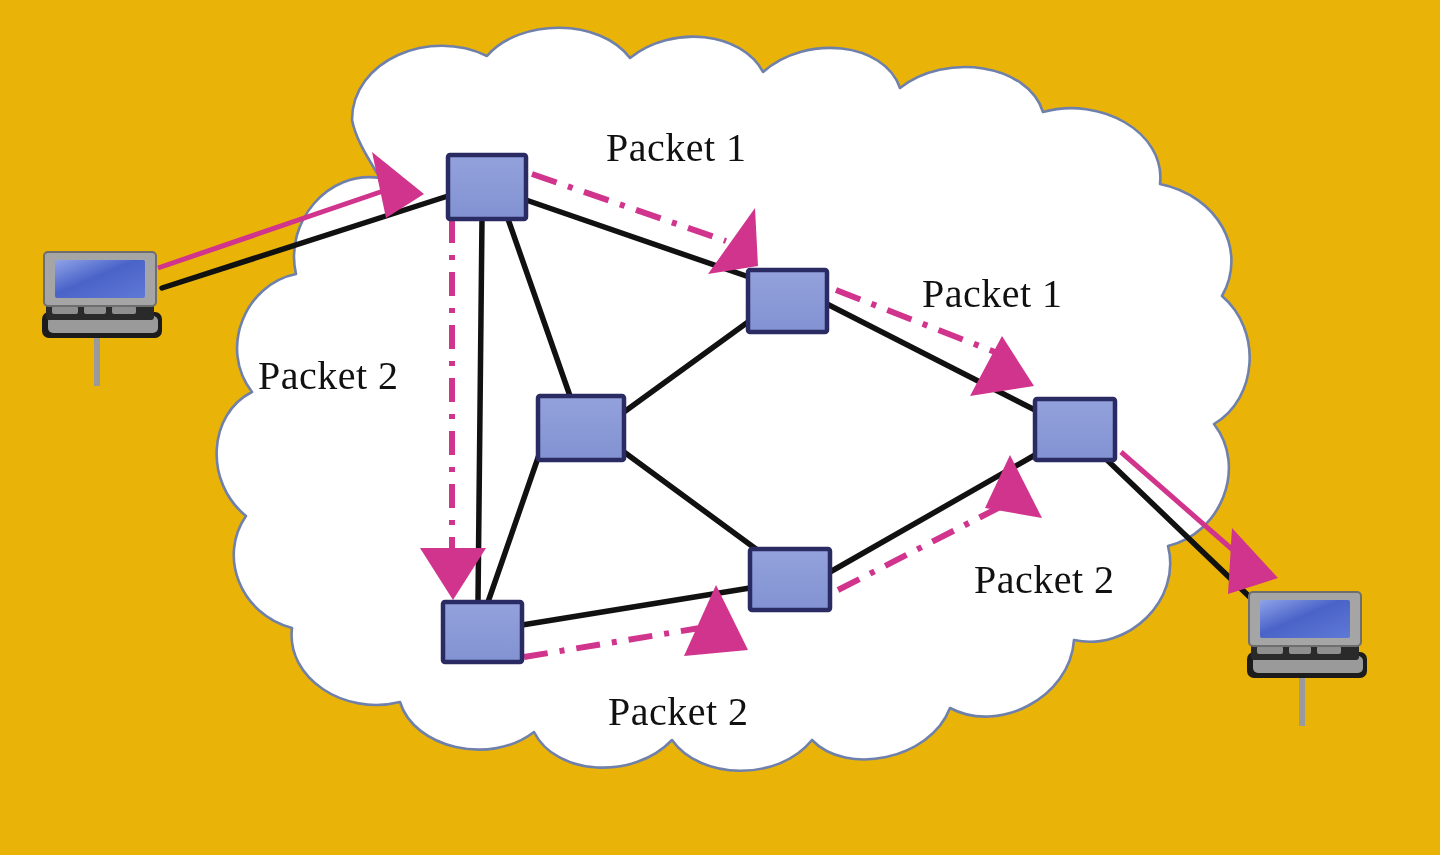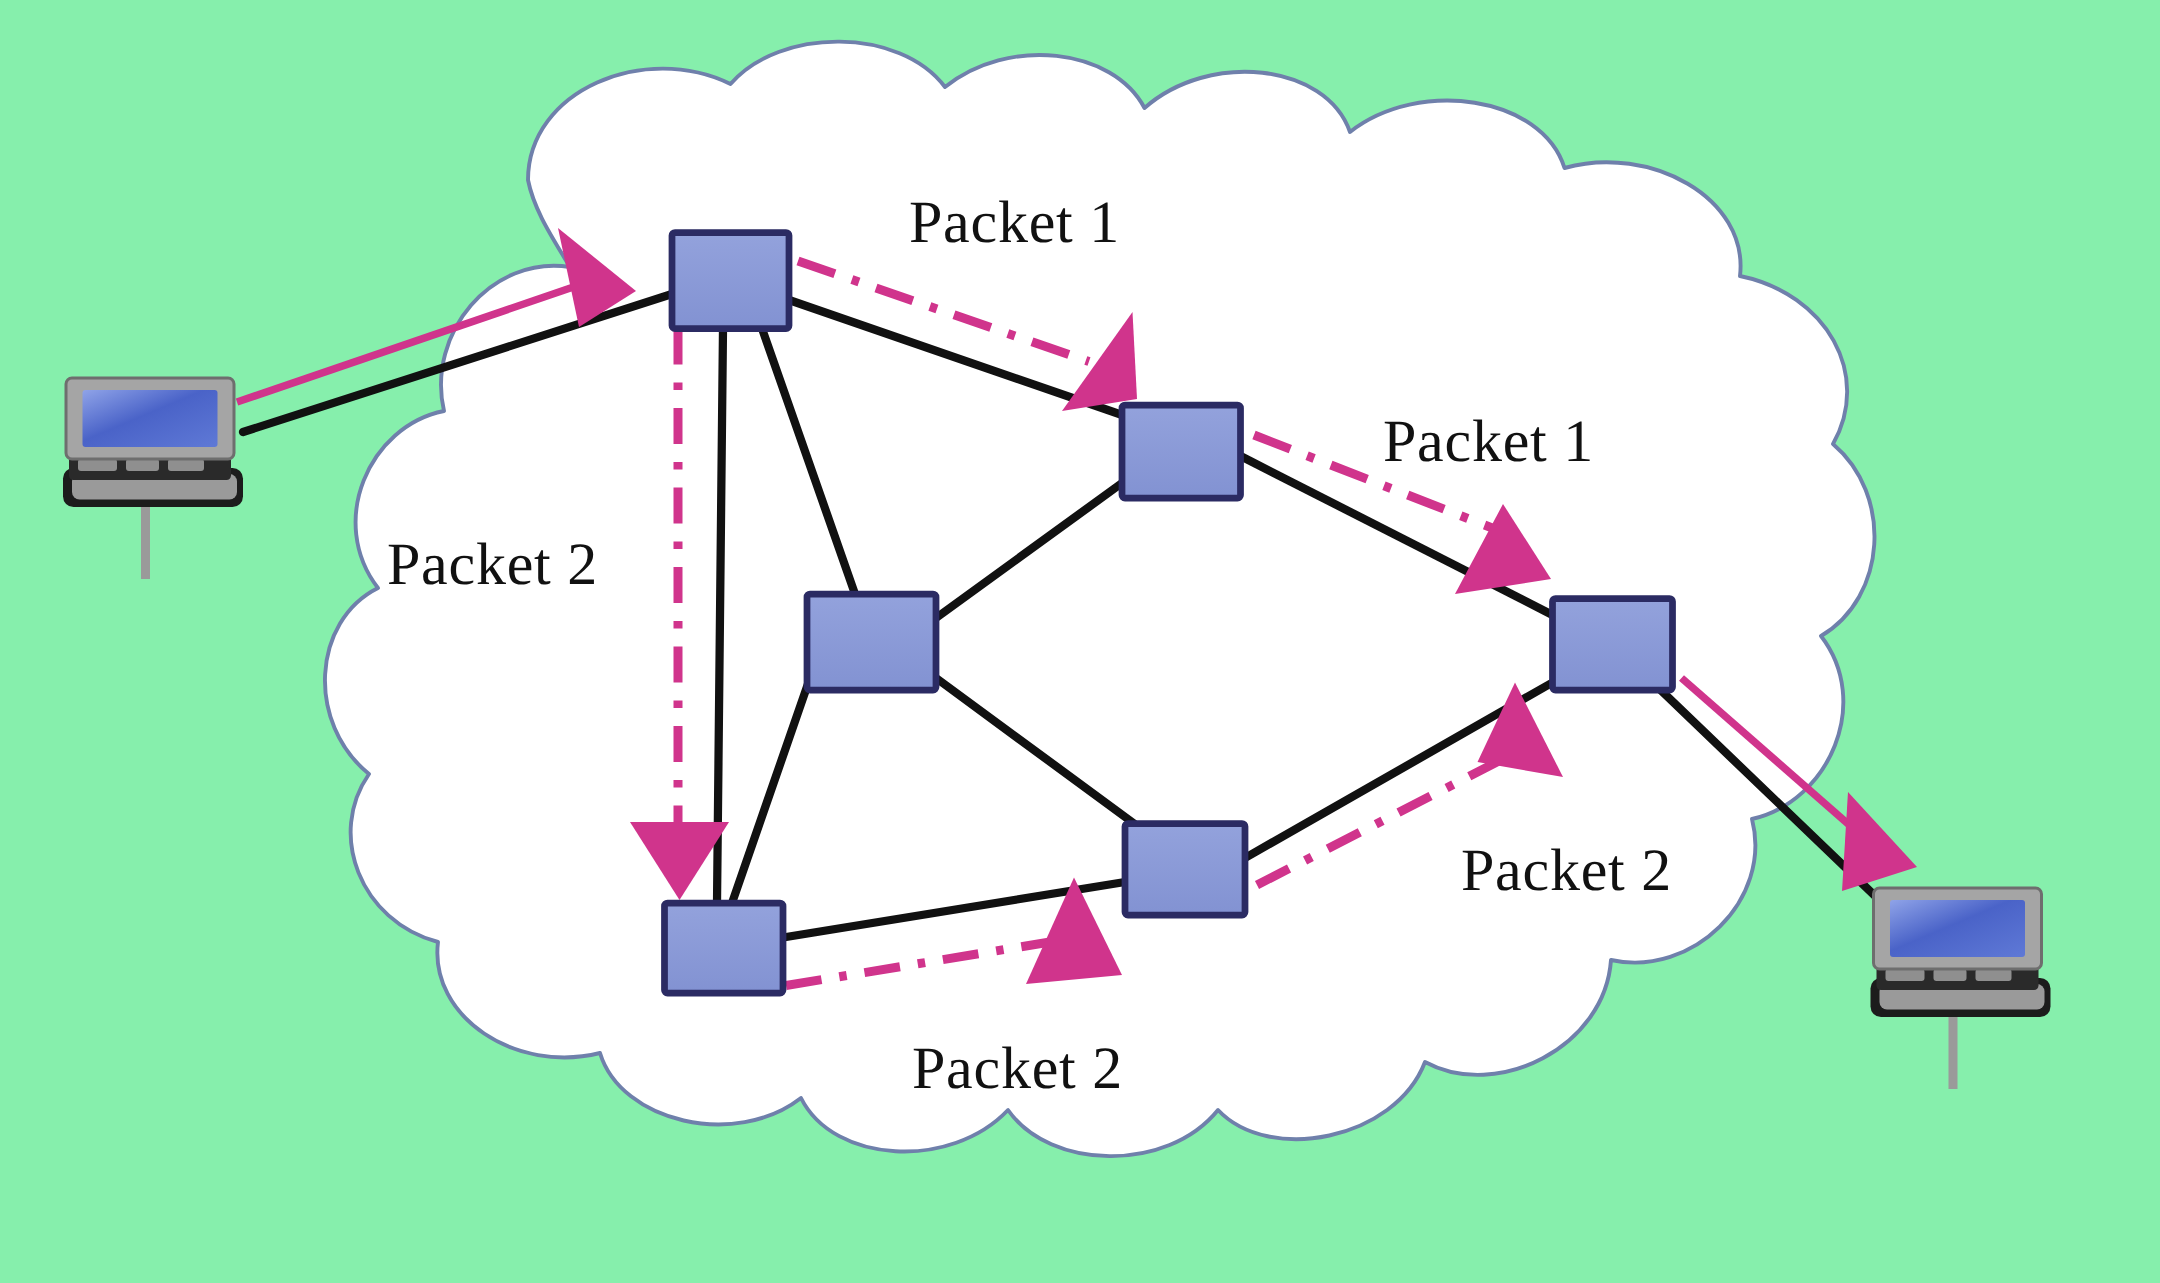--- a/index.html
+++ b/index.html
@@ -4,21 +4,21 @@
 <style>
   html, body {
     margin: 0;
     padding: 0;
     background: #ffffff;
   }
   #stage {
     position: relative;
     width: 1440px;
     height: 855px;
-    background: #86efac;
+    background: #eab308;
     overflow: hidden;
     font-family: "Liberation Serif", "DejaVu Serif", serif;
   }
   #diagram {
     position: absolute;
     left: 0;
     top: 0;
     width: 1440px;
     height: 855px;
   }

